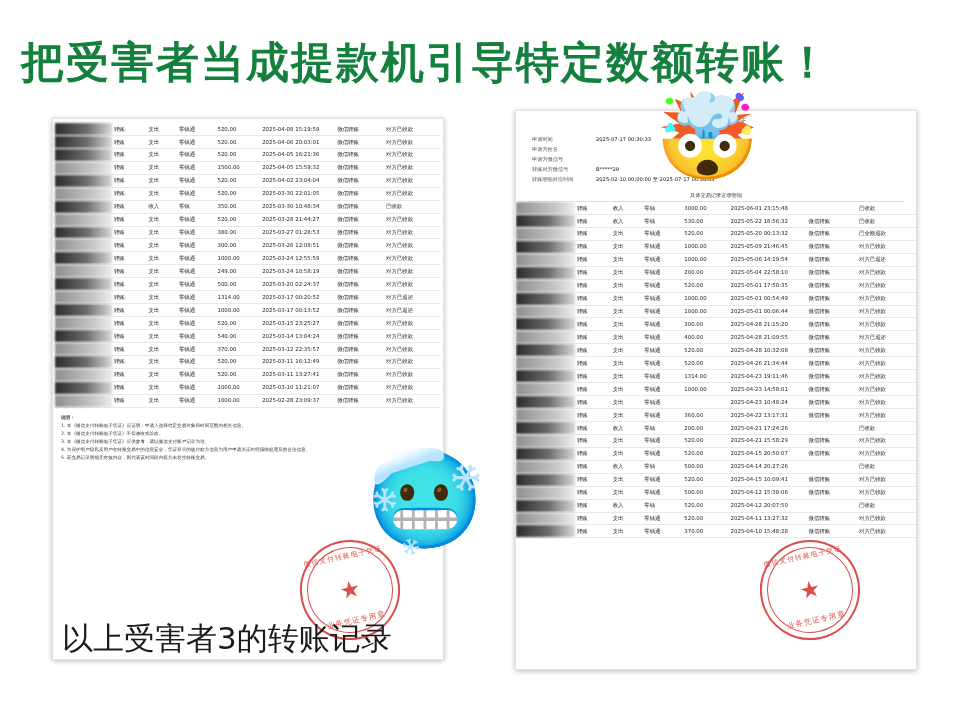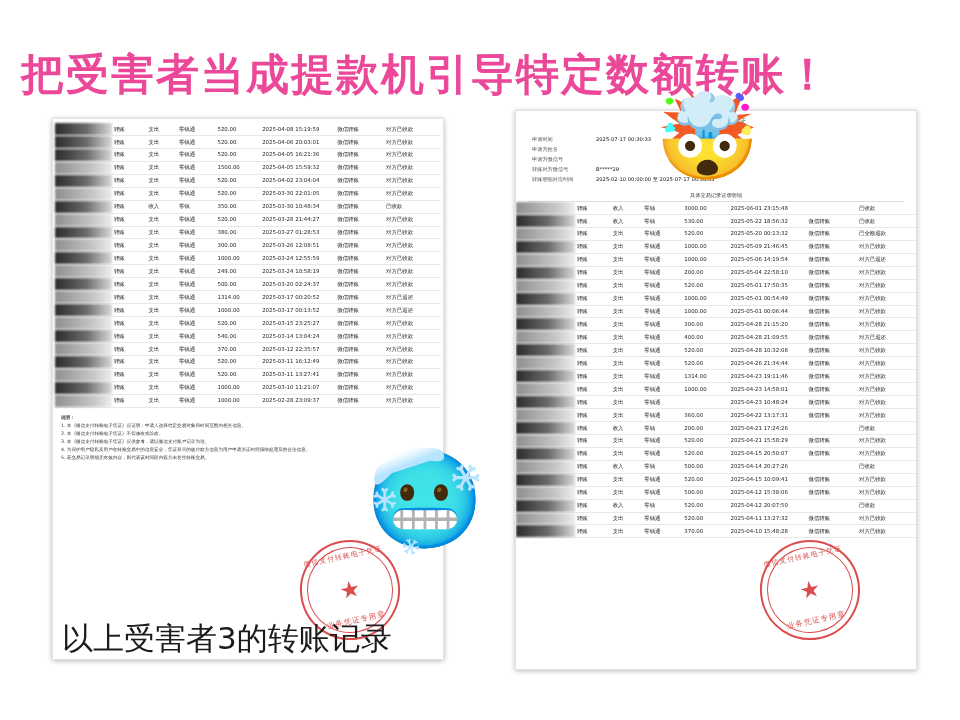--- a/index.html
+++ b/index.html
@@ -4,25 +4,25 @@
 <style>
   html,body{margin:0;padding:0;}
   body{
     width:960px;height:720px;
     background:#ffffff;
     font-family:"Liberation Sans","DejaVu Sans",sans-serif;
     overflow:hidden;
     position:relative;
   }
   .headline{
-    position:absolute;left:0;top:46px;width:852px;
+    position:absolute;left:0;top:34px;width:852px;
     text-align:center;
     font-size:43px;
     font-weight:bold;
-    color:#ec4899;
+    color:#15803d;
     letter-spacing:2px;
     font-family:"DejaVu Sans","Liberation Sans",sans-serif;
     white-space:nowrap;
   }
 
   
   .doc{
     position:absolute;
     background:#fff;
     box-shadow:0 1px 5px rgba(0,0,0,.28);

